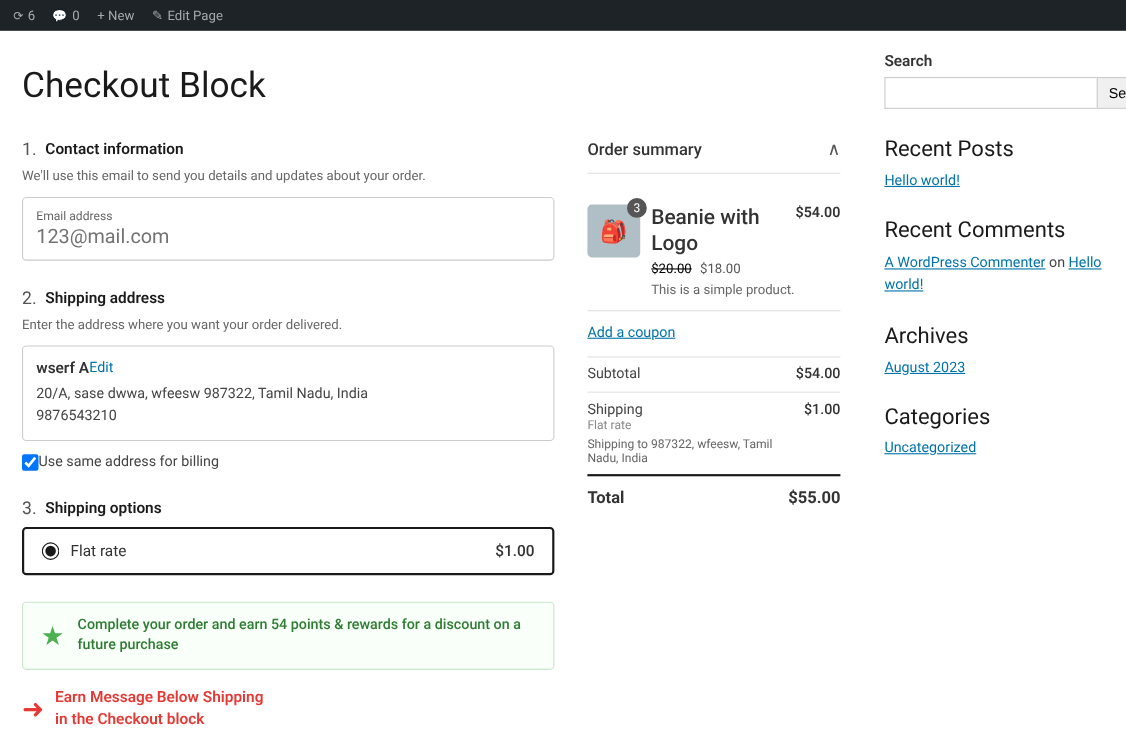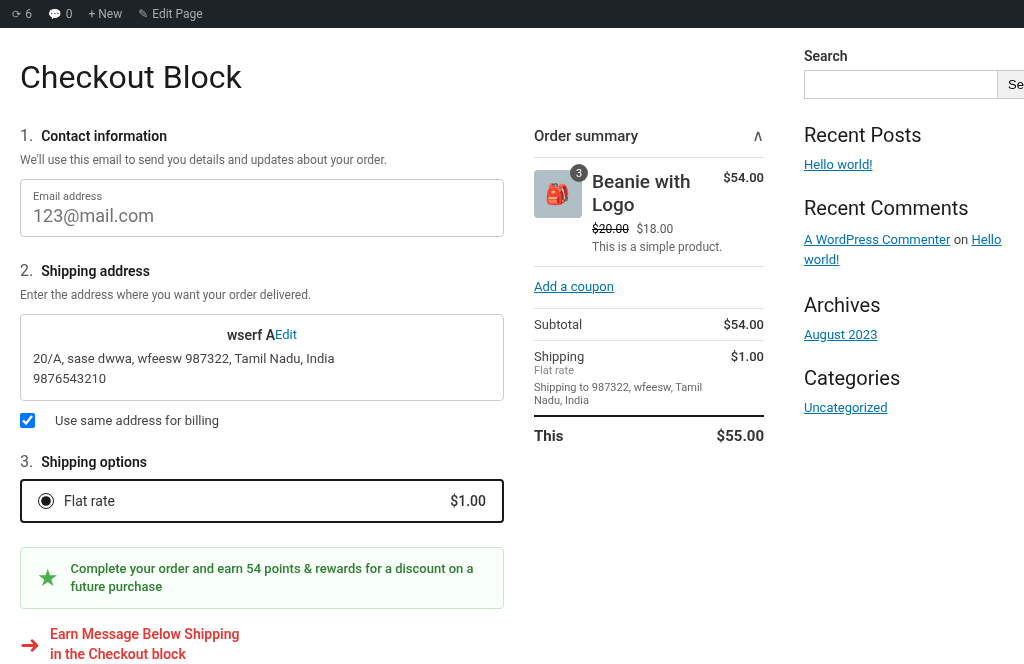--- a/index.html
+++ b/index.html
@@ -123,21 +123,21 @@
     
     .address-box {
       border: 1px solid #ccc;
       border-radius: 4px;
       padding: 12px;
       margin-bottom: 12px;
     }
 
     .address-header {
       display: flex;
-      justify-content: center;
+      justify-content: flex-start;
       align-items: flex-start;
       margin-bottom: 6px;
     }
 
     .address-name {
       font-weight: 600;
       font-size: 14px;
     }
 
     .address-edit-link {
@@ -150,21 +150,21 @@
     .address-details {
       font-size: 13px;
       color: #444;
       line-height: 1.5;
     }
 
     
     .checkbox-row {
       display: flex;
       align-items: flex-start;
-      gap: 20px;
+      gap: 0;
       font-size: 13px;
       color: #444;
       margin-top: 10px;
     }
 
     .checkbox-row input[type="checkbox"] {
       width: 15px;
       height: 15px;
       cursor: pointer;
     }
@@ -240,21 +240,21 @@
       line-height: 1.4;
     }
 
     
     .order-summary-header {
       display: flex;
       justify-content: space-between;
       align-items: center;
       padding-bottom: 12px;
       border-bottom: 1px solid #e0e0e0;
-      margin-bottom: 12px;
+      margin-bottom: 28px;
     }
 
     .order-summary-title {
       font-size: 15px;
       font-weight: 500;
     }
 
     .order-summary-toggle {
       cursor: pointer;
       color: #555;
@@ -563,21 +563,21 @@
           </div>
           <div class="total-row">
             <div>
               <div class="total-row-label">Shipping</div>
               <div class="total-row-sublabel">Flat rate</div>
               <div class="total-row-shipping-note">Shipping to 987322, wfeesw, Tamil Nadu, India</div>
             </div>
             <span class="total-row-value">$1.00</span>
           </div>
           <div class="grand-total-row">
-            <span>This</span>
+            <span>Total</span>
             <span>$55.00</span>
           </div>
         </div>
 
       </div>
 
     </div>
   </div>
 
   <div class="sidebar">

